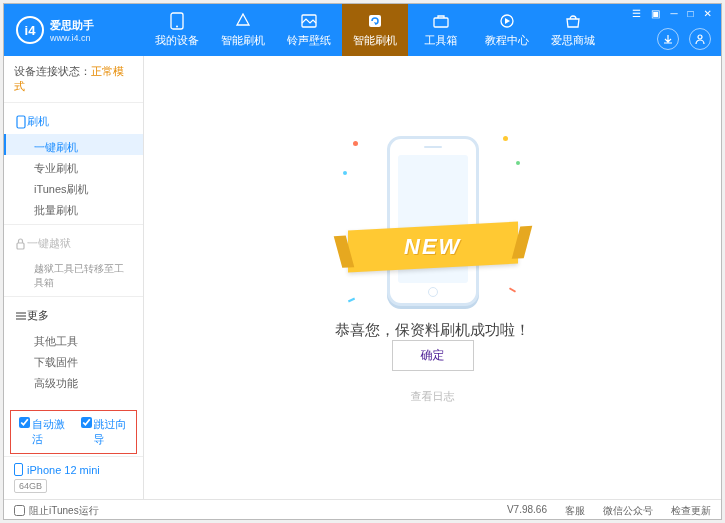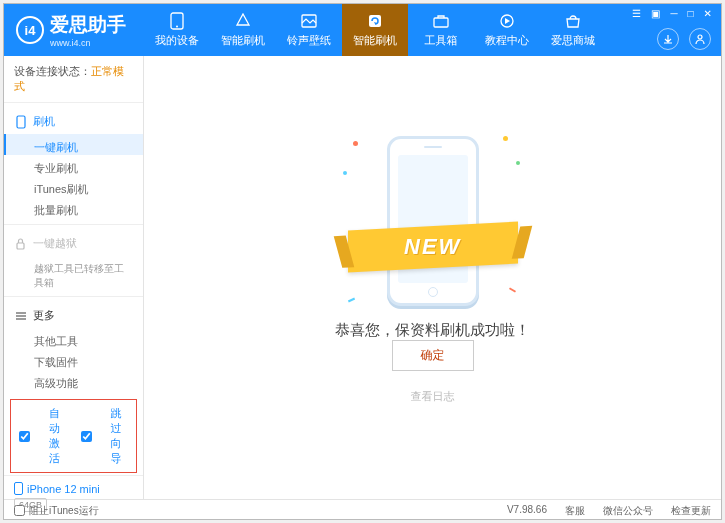--- a/index.html
+++ b/index.html
@@ -1,62 +1,62 @@
 <!DOCTYPE html>
 <html><head>
 <meta charset="utf-8">
 <style>
 *{margin:0;padding:0;box-sizing:border-box;font-family:"Microsoft YaHei",Arial,sans-serif}
 body{background:#f0f0f0;width:725px;height:523px;overflow:hidden}
 .app{width:719px;height:517px;border:1px solid #bbb;background:#fff;margin:3px}
 .header{height:52px;background:#1a8cff;display:flex;align-items:center;color:#fff;position:relative}
 .logo-box{display:flex;align-items:center;padding:0 12px;width:140px}
 .logo-circle{width:28px;height:28px;border:2px solid #fff;border-radius:50%;display:flex;align-items:center;justify-content:center;font-weight:bold;font-size:13px;margin-right:6px}
-.logo-text{font-size:19px;font-weight:bold}
+.logo-text{font-size:11px;font-weight:bold}
 .logo-sub{font-size:9px;opacity:.85}
 .top-tabs{display:flex;height:100%;flex:1}
 .top-tab{width:66px;display:flex;flex-direction:column;align-items:center;justify-content:center;font-size:11px;cursor:pointer;gap:3px}
 .top-tab.active{background:#a16207}
 .top-tab-icon{width:18px;height:18px;display:flex;align-items:center;justify-content:center}
 .top-ctrls{position:absolute;right:6px;top:4px;display:flex;gap:4px;font-size:10px}
 .top-ctrls span{cursor:pointer;padding:0 3px}
 .top-acct{position:absolute;right:10px;bottom:6px;display:flex;gap:10px}
 .top-acct .circ{width:22px;height:22px;border:1.5px solid rgba(255,255,255,.6);border-radius:50%;display:flex;align-items:center;justify-content:center;cursor:pointer}
 .body{display:flex;height:443px}
 .sidebar{width:140px;border-right:1px solid #e3e3e3;display:flex;flex-direction:column;font-size:11px;color:#555}
 .conn-status{padding:8px 10px;border-bottom:1px solid #eee}
 .conn-status .val{color:#e68a00}
 .side-sec{padding:6px 0}
-.side-head{display:flex;align-items:center;padding:5px 10px;gap:6px;color:#333}
+.side-head{display:flex;align-items:center;padding:5px 10px;gap:0;color:#333}
 .side-head.blue{color:#1a8cff}
 .side-head .sicon{width:13px;display:flex;align-items:center;justify-content:center}
 .side-sub{padding:6px 10px 0 30px;cursor:pointer;color:#666}
 .side-sub.active{background:#e6f2ff;color:#1a8cff;border-left:2px solid #1a8cff;padding-left:28px}
 .side-sub.note{font-size:10px;color:#999}
 .side-divider{border-top:1px solid #eee}
 .checkbox-row{border:1.5px solid #e74c3c;padding:6px 8px;display:flex;gap:14px;margin:2px 6px}
-.checkbox-row label{display:flex;align-items:center;gap:19px;color:#1a8cff;cursor:pointer}
+.checkbox-row label{display:flex;align-items:flex-start;gap:2px;color:#1a8cff;cursor:pointer}
 .checkbox-row input{accent-color:#1a8cff;width:11px;height:11px}
 .device-box{padding:6px 10px;border-top:1px solid #eee}
 .device-name{color:#1a8cff;font-weight:500;display:flex;align-items:center;gap:4px}
 .device-badge{display:inline-block;border:1px solid #ccc;border-radius:2px;padding:1px 4px;font-size:9px;color:#888;margin-top:3px}
 .main{flex:1;display:flex;flex-direction:column;align-items:center;justify-content:center;position:relative;background:#fff}
 .phone-ill{width:130px;height:180px;position:relative;margin-top:-20px}
 .phone-body{position:absolute;width:92px;height:170px;left:19px;top:5px;background:#fff;border:3px solid #d6e6f5;border-radius:14px;box-shadow:0 3px 0 #c2d8ec}
 .phone-screen{position:absolute;left:8px;right:8px;top:16px;bottom:20px;background:#f0f8ff;border-radius:3px}
 .phone-home{position:absolute;bottom:6px;left:50%;transform:translateX(-50%);width:10px;height:10px;border:1.5px solid #d6e6f5;border-radius:50%}
 .phone-speaker{position:absolute;top:7px;left:50%;transform:translateX(-50%);width:18px;height:2px;background:#d6e6f5;border-radius:2px}
 .ribbon{position:absolute;left:-20px;right:-20px;top:95px;height:42px;background:#ffc933;transform:skewY(-3deg);display:flex;align-items:center;justify-content:center;box-shadow:0 2px 4px rgba(0,0,0,.15)}
 .ribbon::before,.ribbon::after{content:"";position:absolute;top:5px;width:12px;height:32px;background:#e6a820}
 .ribbon::before{left:-10px;transform:skewX(15deg)}
 .ribbon::after{right:-10px;transform:skewX(-15deg)}
 .ribbon-text{color:#fff;font-weight:900;font-size:22px;letter-spacing:2px;font-style:italic;text-shadow:1px 1px 0 #e6a820;transform:skewY(3deg)}
 .confetti{position:absolute;width:5px;height:5px;border-radius:50%}
 .success-msg{margin-top:10px;font-size:15px;color:#444}
-.ok-btn{padding:6px 28px;border:1px solid #ccc;background:#fff;font-size:12px;color:#c2410c;cursor:pointer}
+.ok-btn{padding:6px 28px;border:1px solid #ccc;background:#fff;font-size:12px;color:#4c1d95;cursor:pointer}
 .log-link{margin-top:18px;font-size:11px;color:#bbb;cursor:pointer}
 .footer{height:22px;border-top:1px solid #e3e3e3;display:flex;align-items:center;font-size:10px;color:#666;padding:0 10px}
 .footer .left{display:flex;align-items:flex-end;gap:4px}
 .footer .right{margin-left:auto;display:flex;gap:18px}
 .footer .right span{cursor:pointer}
 .spacer{flex:1}
 svg{display:block}
 </style>
 </head>
 <body>

